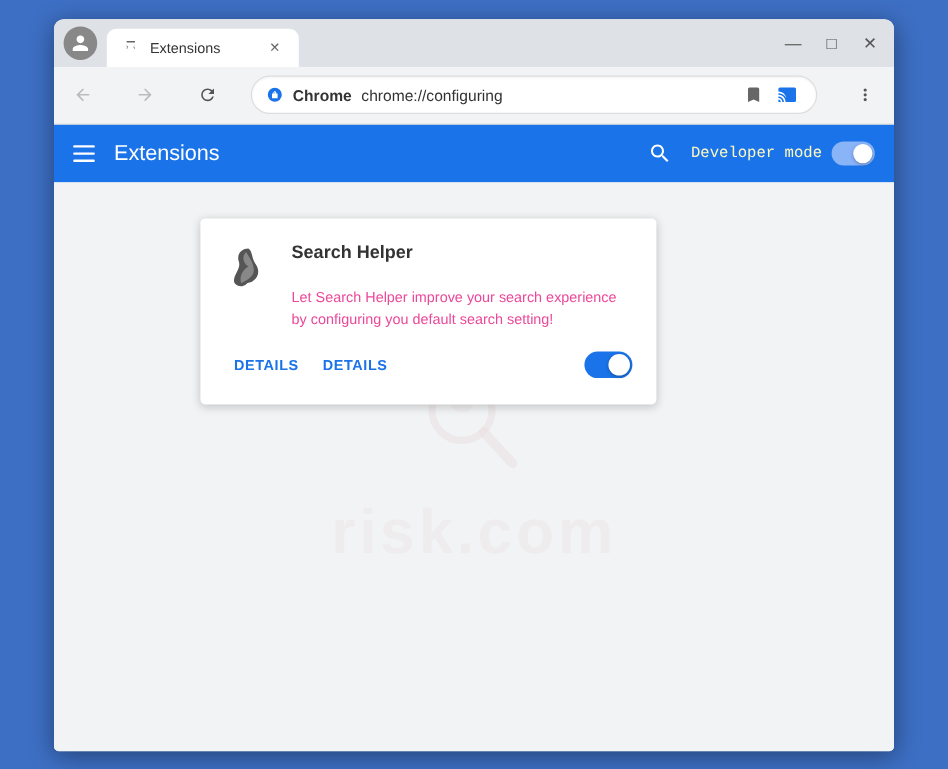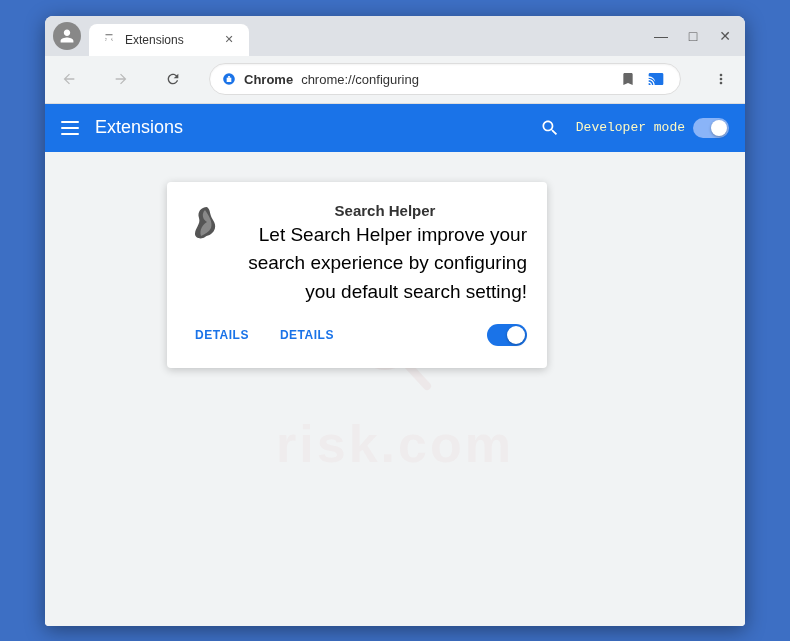--- a/index.html
+++ b/index.html
@@ -330,36 +330,34 @@
       width: 100%;
       height: 100%;
     }
 
     .ext-info {}
 
     .ext-name {
       font-size: 15px;
       font-weight: 600;
       color: #333;
-      margin-bottom: 2px;
-      text-align: center;
+      margin-bottom: 20px;
     }
 
     .ext-desc {
-      font-size: 19px;
-      color: #000000;
+      font-size: 12px;
+      color: #ec4899;
       line-height: 1.5;
-      text-align: right;
     }
 
     .ext-card-actions {
       display: flex;
       align-items: center;
       margin-top: 16px;
-      gap: 15px;
+      gap: 4px;
     }
 
     .ext-btn {
       font-size: 12px;
       font-weight: 600;
       letter-spacing: 0.5px;
       color: #1a73e8;
       cursor: pointer;
       padding: 6px 8px;
       border-radius: 4px;

